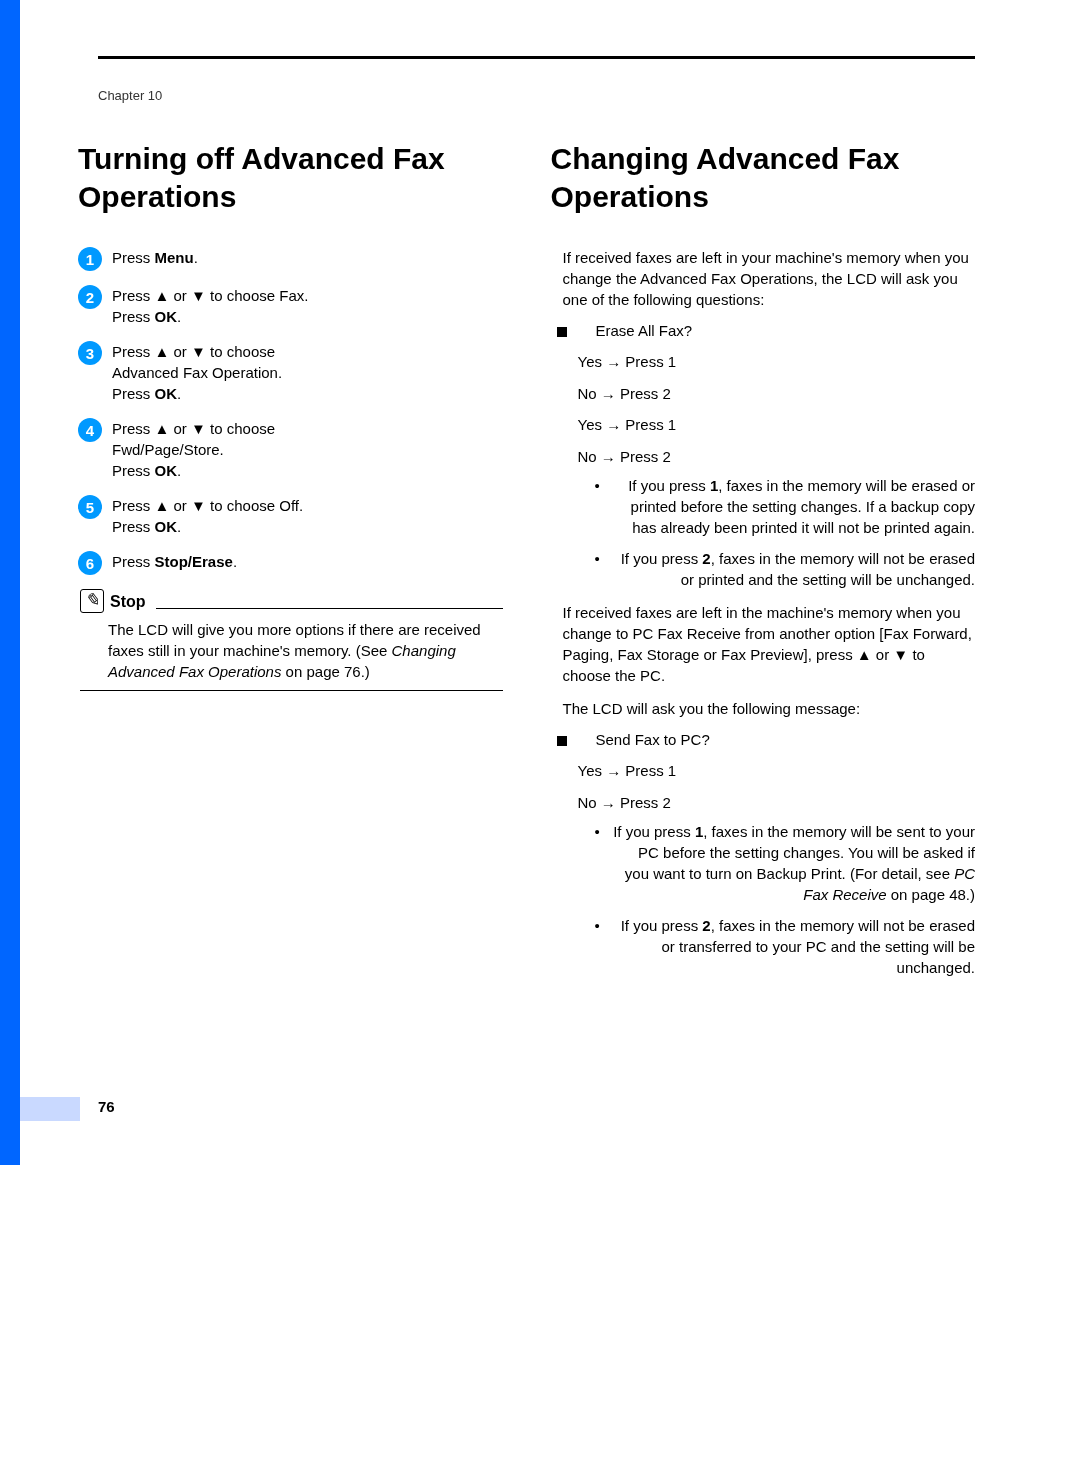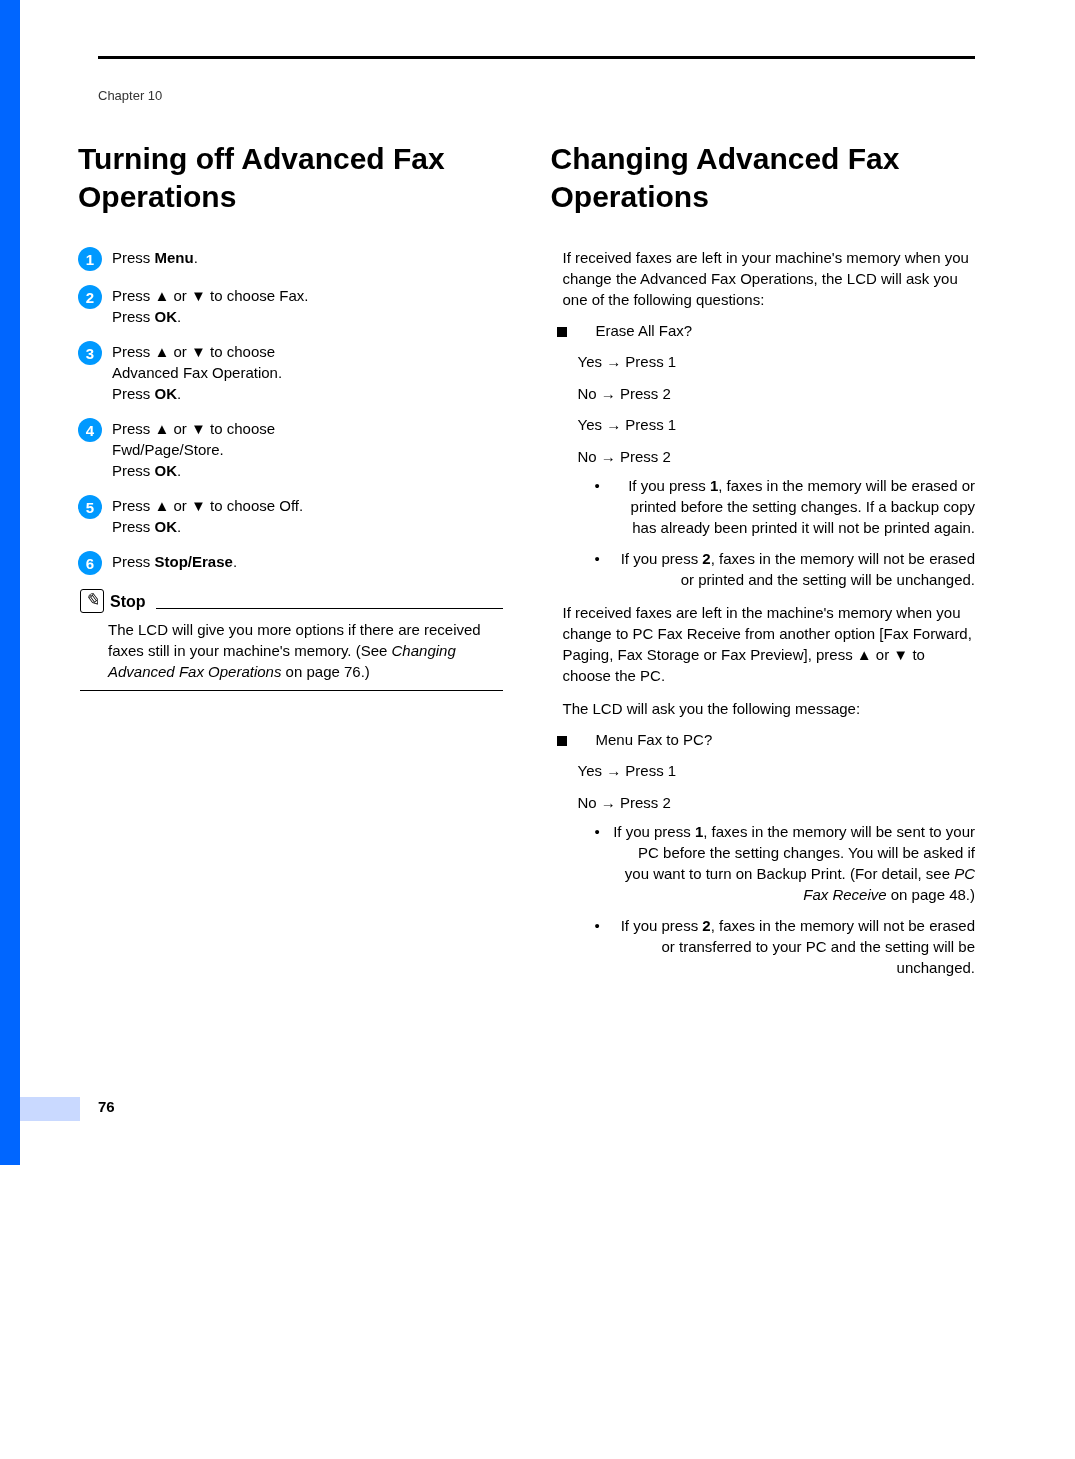--- a/index.html
+++ b/index.html
@@ -301,21 +301,21 @@
 
       <p class="para">
         <span>If received faxes are left in the machine's memory when you change to </span><span class="mono">PC Fax Receive</span><span> from another option [</span><span class="mono">Fax Forward</span><span>, </span><span class="mono">Paging</span><span>, </span><span class="mono">Fax Storage</span><span> or </span><span class="mono">Fax Preview</span><span>], press ▲ or ▼ to choose the PC.</span>
       </p>
 
       <p class="para">The LCD will ask you the following message:</p>
 
       <ul class="bullet-list">
         <li class="bullet-item">
           <span class="sq"></span>
-          <span class="mono">Menu Fax to PC?</span>
+          <span class="mono">Send Fax to PC?</span>
         </li>
       </ul>
       <div class="lcd-block mono">Yes  → Press 1</div>
       <div class="lcd-block mono">No   → Press 2</div>
 
       <ul class="sub-list">
         <li class="sub-item">
           <span>If you press </span><span class="bold">1</span><span>, faxes in the memory will be sent to your PC before the setting changes. You will be asked if you want to turn on Backup Print. (For detail, see </span><span class="em">PC Fax Receive</span><span> on page 48.)</span>
         </li>
         <li class="sub-item">

